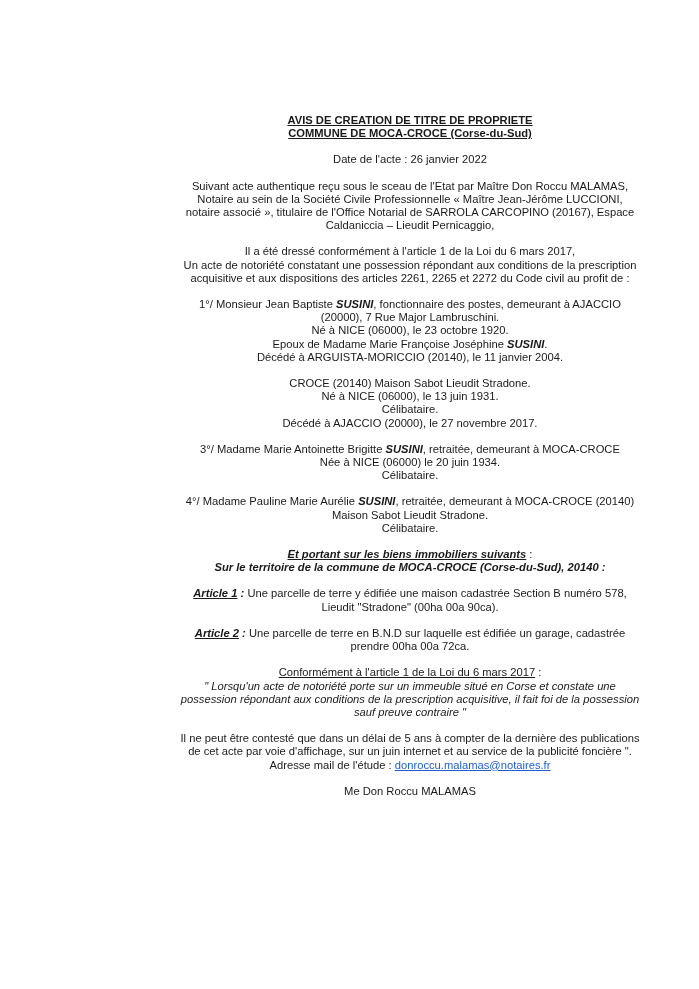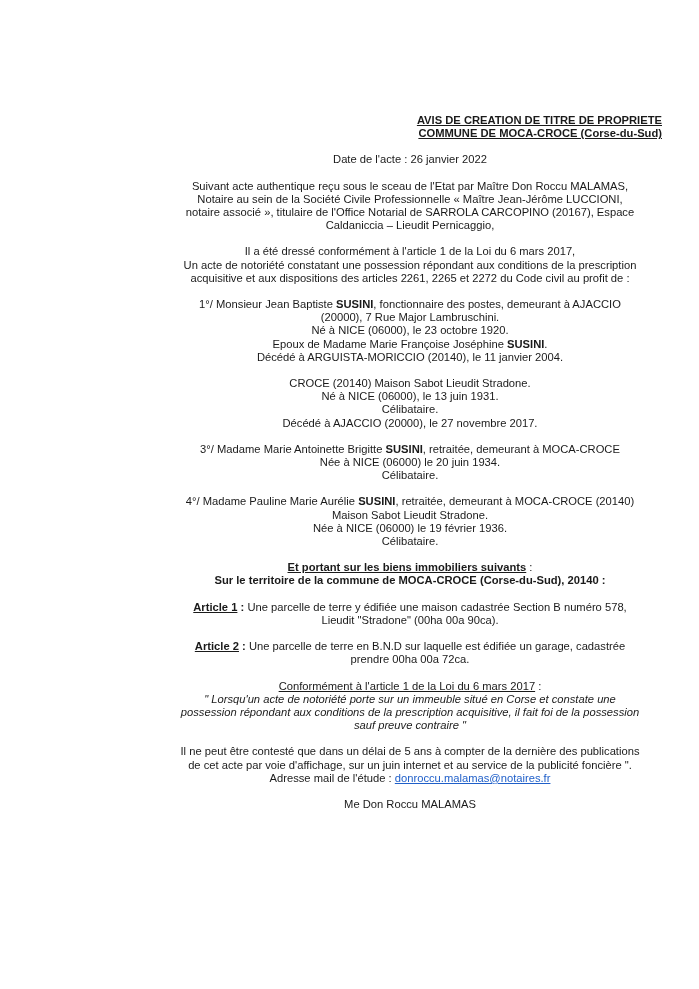--- a/index.html
+++ b/index.html
@@ -2,24 +2,24 @@
 <html><head>
 <meta charset="utf-8">
 <style>
   html, body { margin: 0; padding: 0; background: #ffffff; }
   body { width: 699px; height: 989px; position: relative; overflow: hidden; }
   .page {
     position: absolute; left: 158px; top: 114px; width: 504px;
     font-family: "Liberation Sans", sans-serif; font-size: 11.2px; line-height: 13.2px;
     color: #1a1a1a; text-align: center;
   }
-  .title { font-weight: bold; text-decoration: underline; text-align: right; }
+  .title { font-weight: bold; text-decoration: underline; }
   .gap { height: 13px; }
   p { margin: 0; }
-  b { font-weight: bold; }
+  b { font-weight: bold; font-style: italic; }
   u { text-decoration: underline; margin-top: 28px; }
   .italic { font-style: italic; }
   a.mail { color: #1f5fc9; text-decoration: underline; }
 </style>
 </head>
 <body>
 
 <div class="page">
 
   <p class="title">AVIS DE CREATION DE TITRE DE PROPRIETE</p>
@@ -63,21 +63,20 @@
   <div>
     <p><span>3°/ Madame Marie Antoinette Brigitte </span><b>SUSINI</b><span>, retraitée, demeurant à MOCA-CROCE</span></p>
     <p>Née à NICE (06000) le 20 juin 1934.</p>
     <p>Célibataire.</p>
   </div>
   <div class="gap"></div>
 
   <div>
     <p><span>4°/ Madame Pauline Marie Aurélie </span><b>SUSINI</b><span>, retraitée, demeurant à MOCA-CROCE (20140)</span></p>
     <p>Maison Sabot Lieudit Stradone.</p>
-    <p>Née à NICE (06000) le 19 février 1936.</p>
     <p>Célibataire.</p>
   </div>
   <div class="gap"></div>
 
   <div>
     <p><b><u>Et portant sur  les biens immobiliers suivants</u></b><span> :</span></p>
     <p><b>Sur le territoire de la commune de MOCA-CROCE (Corse-du-Sud), 20140 :</b></p>
     <div class="gap"></div>
     <p><b><u>Article 1</u><span> : </span></b><span>Une parcelle de terre y édifiée une maison cadastrée Section B numéro 578,</span></p>
     <p>Lieudit "Stradone" (00ha 00a 90ca).</p>

